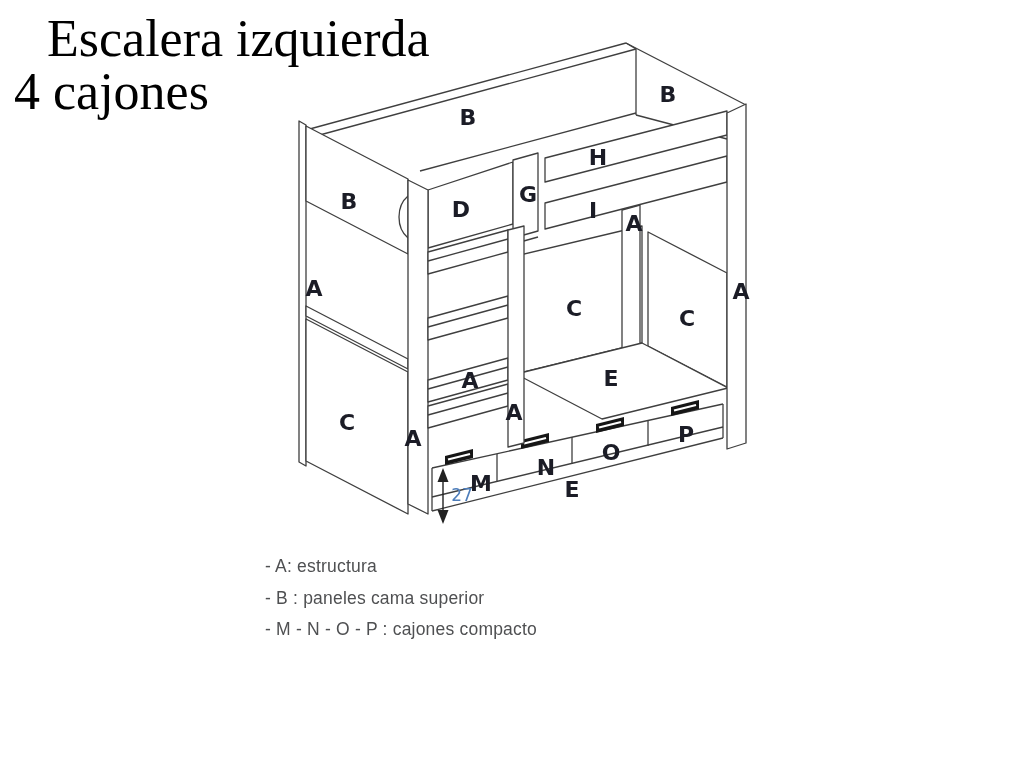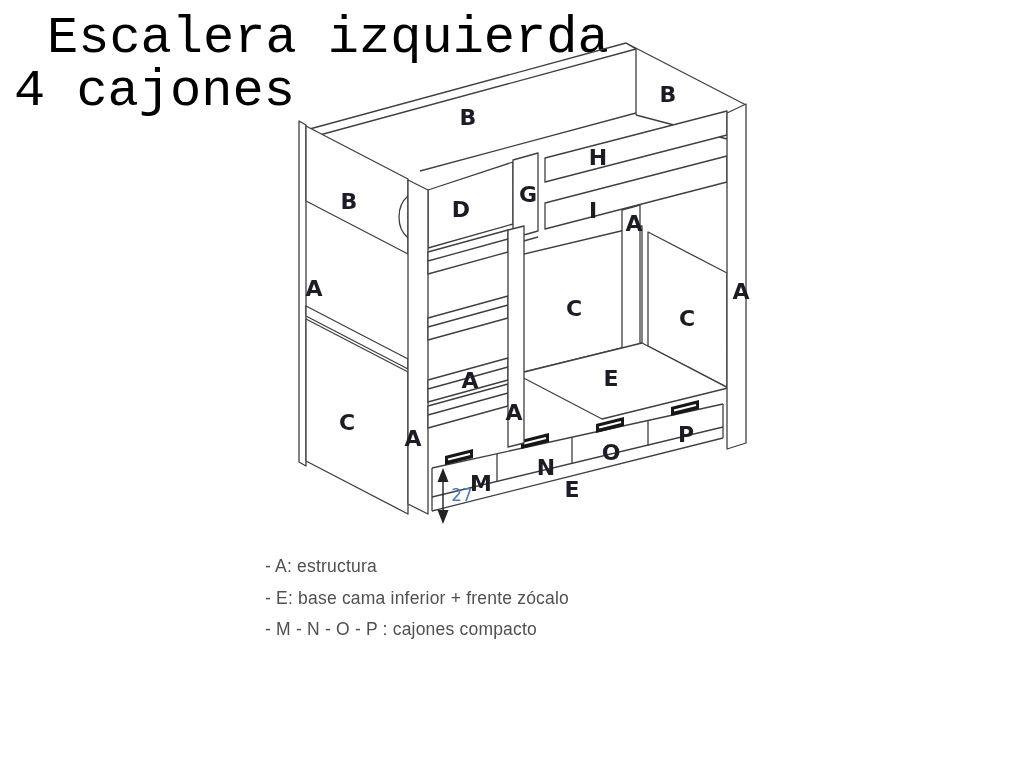--- a/index.html
+++ b/index.html
@@ -1,19 +1,19 @@
 <!DOCTYPE html>
 <html><head>
 <meta charset="utf-8">
 <style>
   html,body{margin:0;padding:0;background:#ffffff;}
   .page{position:relative;width:1024px;height:768px;background:#fff;overflow:hidden;
         font-family:"Liberation Sans",sans-serif;}
   .title{position:absolute;left:14px;top:12px;color:#000;
-         font-family:Liberation Mono, monospace;font-size:52px;line-height:53px;
+         font-family:Liberation Serif, serif;font-size:52px;line-height:53px;
          font-weight:400;white-space:nowrap;}
   .title .t1{padding-left:33px;}
   svg.diagram{position:absolute;left:0;top:0;}
   .lbl{font-family:"DejaVu Sans","Liberation Sans",sans-serif;font-weight:bold;
        font-size:22px;fill:#1b1c26;}
   .dim{font-family:"DejaVu Sans","Liberation Sans",sans-serif;font-size:17px;fill:#4d7dba;}
   .legend{position:absolute;left:265px;top:551px;color:#4f5052;
           font-size:17.5px;line-height:31.7px;letter-spacing:0.2px;white-space:nowrap;}
 </style>
 </head>
@@ -145,17 +145,17 @@
       <text class="lbl" x="572" y="497">E</text>
       <text class="lbl" x="481" y="491">M</text>
       <text class="lbl" x="546" y="475">N</text>
       <text class="lbl" x="611" y="460">O</text>
       <text class="lbl" x="686" y="442">P</text>
     </g>
   </svg>
 
   <div class="legend">
     <div>- A: estructura</div>
-    <div>- E: base cama inferior + frente zócalo</div>
+    <div>- B : paneles cama superior</div>
     <div>- M - N - O - P : cajones compacto</div>
   </div>
 
 </div>
 
 </body></html>

